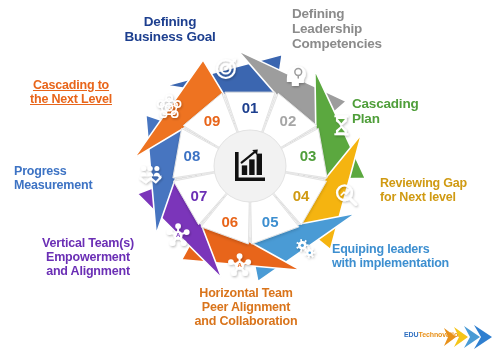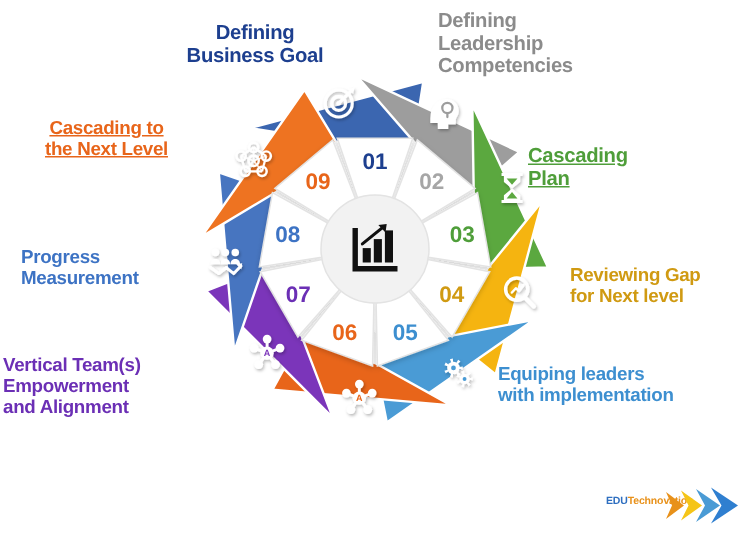--- a/index.html
+++ b/index.html
@@ -19,21 +19,21 @@
     line-height:1.12;
     letter-spacing:-0.2px;
     white-space:pre-line;
   }
   .lbl-defining-business-goal{ left:110px; top:14px;  width:120px; text-align:center; font-size:13.5px; color:#1d3f8f; }
   .lbl-defining-leadership{    left:292px; top:6px;   width:130px; text-align:left;   font-size:13.5px; color:#8b8b8b; }
   .lbl-cascading-plan{         left:352px; top:96px;  width:120px; text-align:left;   font-size:13.5px; color:#4f9e3a; }
   .lbl-reviewing-gap{          left:380px; top:176px; width:124px; text-align:left;   font-size:12.5px; color:#d09a12; }
   .lbl-equiping-leaders{       left:332px; top:242px; width:172px; text-align:left;   font-size:12.5px; color:#3d8fd0; }
   .lbl-horizontal-team{        left:166px; top:286px; width:160px; text-align:center; font-size:12.5px; color:#d9741b; }
-  .lbl-vertical-team{          left:2px;   top:236px; width:142px; text-align:left; font-size:12.5px; color:#6b2fb5; }
+  .lbl-vertical-team{          left:17px;   top:236px; width:142px; text-align:center; font-size:12.5px; color:#6b2fb5; }
   .lbl-progress-measurement{   left:14px;  top:164px; width:118px; text-align:left; font-size:12.5px; color:#3d73c4; }
   .lbl-cascading-next{         left:8px;   top:78px;  width:126px; text-align:center; font-size:12.5px; color:#e8651a;text-decoration:underline; }
 
   .logo{position:absolute;left:404px;top:322px;width:92px;height:30px;}
   .logo-text{
     position:absolute;left:0;top:9px;font-size:7px;font-weight:bold;
     letter-spacing:-0.1px;white-space:nowrap;
   }
   .logo-t1{color:#2f6fc0;}
   .logo-t2{color:#e8911a;}
@@ -238,26 +238,29 @@
           <path d="M2.2 -16 L7.8 -16.6 L7 -11 Z" fill="#111111"></path>
         </g>
       </g>
   </svg>
 
   <div class="lbl lbl-defining-business-goal" style="color: rgb(29, 63, 143);">Defining
 Business Goal</div>
   <div class="lbl lbl-defining-leadership" style="color: rgb(139, 139, 139);">Defining
 Leadership
 Competencies</div>
-  <div class="lbl lbl-cascading-plan" style="color: rgb(79, 158, 58); text-decoration: underline;">Cascading
+  <div class="lbl lbl-cascading-plan" style="color: rgb(79, 158, 58);">Cascading
 Plan</div>
   <div class="lbl lbl-reviewing-gap" style="color: rgb(208, 154, 18);">Reviewing Gap
 for Next level</div>
   <div class="lbl lbl-equiping-leaders" style="color: rgb(61, 143, 208);">Equiping leaders
 with implementation</div>
+  <div class="lbl lbl-horizontal-team" style="color: rgb(217, 116, 27);">Horizontal Team
+Peer Alignment
+and Collaboration</div>
   <div class="lbl lbl-vertical-team" style="color: rgb(107, 47, 181);">Vertical Team(s)
 Empowerment
 and Alignment</div>
   <div class="lbl lbl-progress-measurement" style="color: rgb(61, 115, 196);">Progress
 Measurement</div>
   <div class="lbl lbl-cascading-next" style="color: rgb(232, 101, 26);">Cascading to
 the Next Level</div>
 
   <div class="logo">
     <span class="logo-text">

